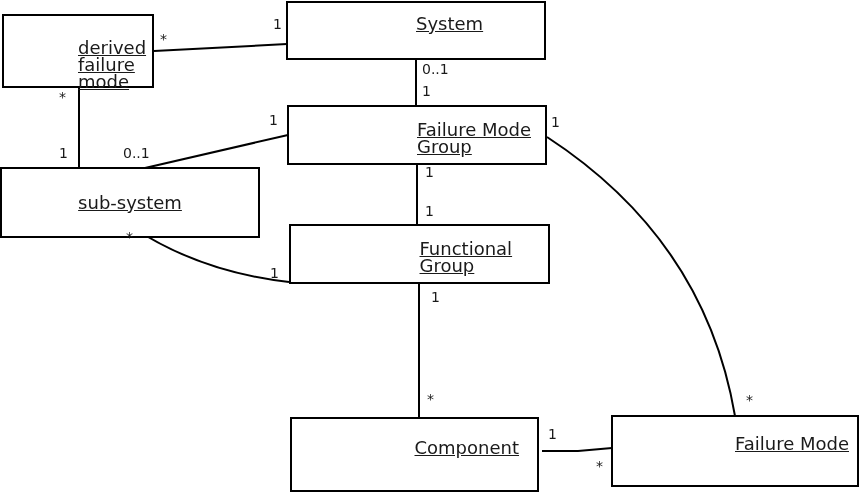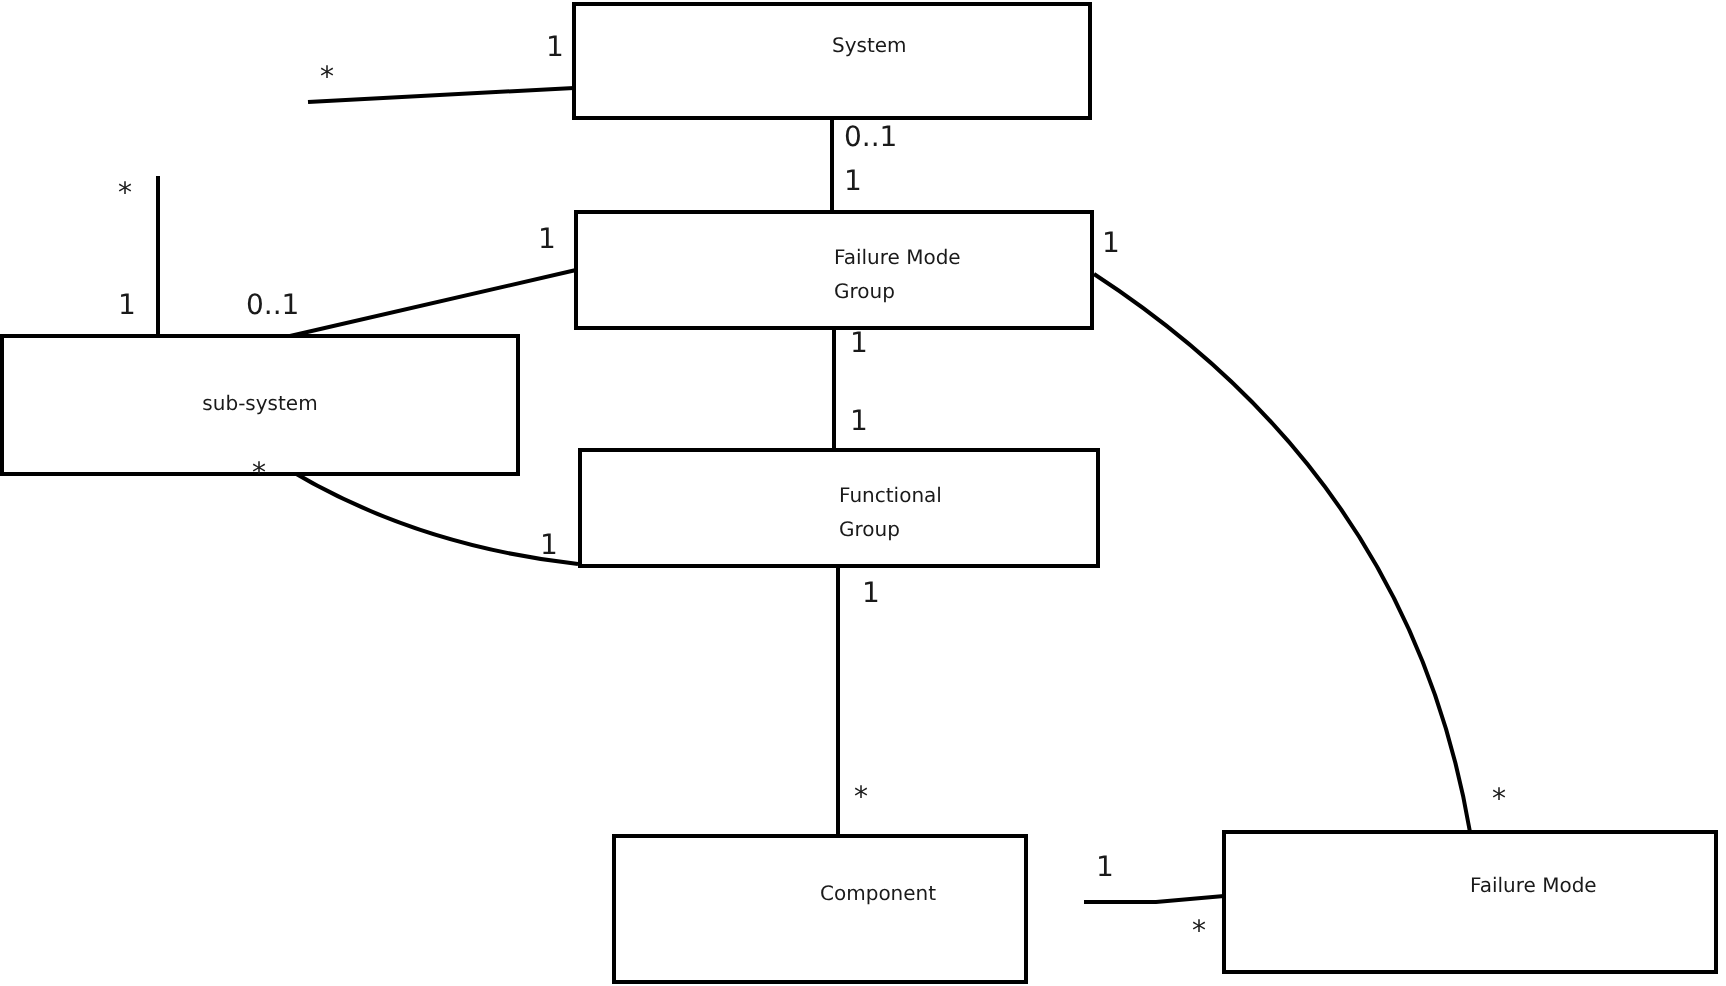--- a/index.html
+++ b/index.html
@@ -24,23 +24,24 @@
   .node {
     position: absolute;
     border: 2px solid #000000;
     background: #ffffff;
     box-sizing: border-box;
   }
   .lbl {
     position: absolute;
     left: 50%;
     white-space: pre-line;
-    font-size: 10px;
+    font-size: 18px;
     line-height: 17px;
     color: #1a1a1a;
+    text-decoration: underline;
   }
   .lbl.single { top: calc(50% - 16px); }
   .lbl.two    { top: calc(50% - 14px); }
   .lbl.three  { top: calc(50% - 12px); }
   .lbl.centered {
     left: 0;
     width: 100%;
     text-align: center;
     top: calc(50% - 9px);
   }
@@ -50,40 +51,45 @@
     line-height: 14px;
     color: #1a1a1a;
     white-space: nowrap;
   }
   
   .n-dfm       { left: 2px;   top: 14px;  width: 152px; height: 74px; }
   .n-system    { left: 286px; top: 1px;   width: 260px; height: 59px; }
   .n-fmg       { left: 287px; top: 105px; width: 260px; height: 60px; }
   .n-subsystem { left: 0px;   top: 167px; width: 260px; height: 71px; }
   .n-fg        { left: 289px; top: 224px; width: 261px; height: 60px; }
-  .n-component { left: 306px; top: 417px; width: 208px; height: 75px; }
+  .n-component { left: 290px; top: 417px; width: 249px; height: 75px; }
   .n-fm        { left: 611px; top: 415px; width: 248px; height: 72px; }
 </style>
 </head>
 <body>
 
 <div class="canvas">
 
   <svg class="wires" width="863" height="493" viewBox="0 0 863 493">
     <path d="M154,51 L287,44"></path>
     <path d="M79,88 L79,168"></path>
     <path d="M145,168 L288,135"></path>
     <path d="M416,60 L416,106"></path>
     <path d="M417,165 L417,225"></path>
     <path d="M132,227 Q200,272 289,282"></path>
     <path d="M419,284 L419,418"></path>
     <path d="M542,451 L578,451 L612,448"></path>
     <path d="M547,137 Q705,240 735,416"></path>
   </svg>
 
+  <div class="node n-dfm">
+    <span class="lbl three">derived
+failure
+mode</span>
+  </div>
 
   <div class="node n-system">
     <span class="lbl single">System</span>
   </div>
 
   <div class="node n-fmg">
     <span class="lbl two">Failure Mode
 Group</span>
   </div>
 

